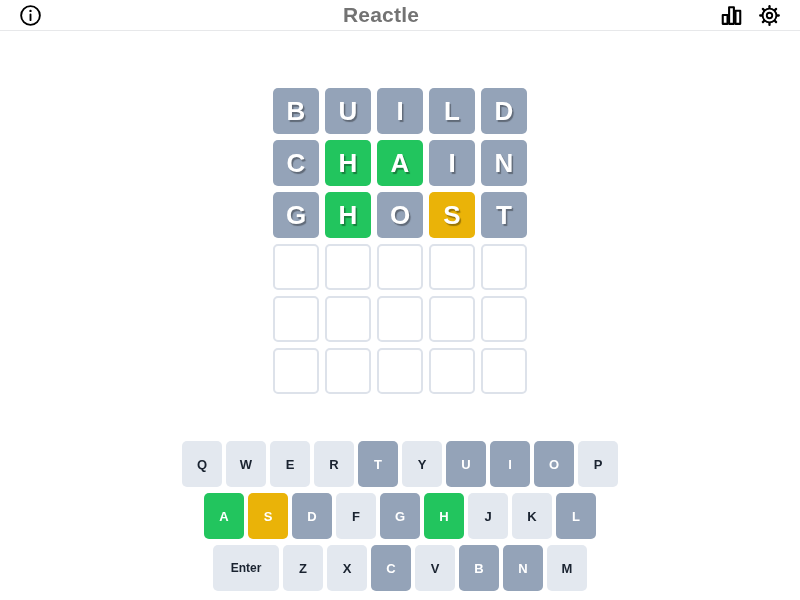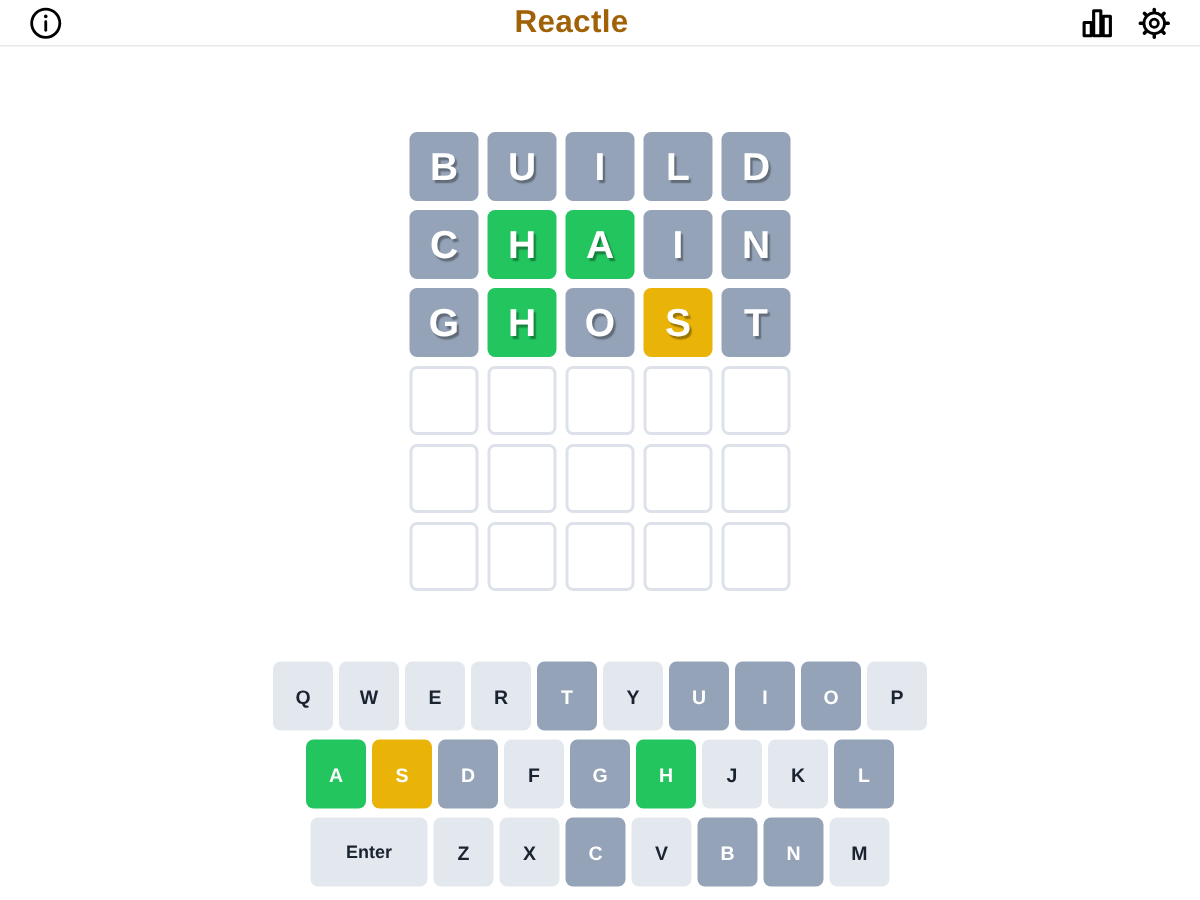--- a/index.html
+++ b/index.html
@@ -4,21 +4,21 @@
 <style>
   * { margin:0; padding:0; box-sizing:border-box; }
   html,body { width:800px; height:600px; background:#ffffff; overflow:hidden;
               font-family:"Liberation Sans", sans-serif; }
 
   
   .header { height:31px; display:flex; align-items:center; padding:0 18px;
             border-bottom:1px solid #e7e8ea; }
   .header-left { display:flex; align-items:center; }
   .page-title { flex:1; text-align:center; font-size:21px; font-weight:bold;
-                color:#a16207; letter-spacing:0.2px; }
+                color:#737373; letter-spacing:0.2px; }
   .header-right { display:flex; align-items:center; gap:13px; }
   .icon-btn { background:none; border:none; padding:0; cursor:pointer;
               display:flex; align-items:center; justify-content:center; }
   .icon-btn svg { display:block; }
 
   
   .board-wrap { margin-top:57px; display:flex; justify-content:center; }
   .board { display:grid; grid-template-columns:repeat(5,46px); gap:6px; }
   .tile { width:46px; height:46px; border-radius:5px;
           display:flex; align-items:center; justify-content:center;
@@ -29,21 +29,21 @@
   .tile[data-state="correct"] { background:var(--correct); }
   .tile[data-state="present"] { background:var(--present); }
 
   
   .keyboard { margin-top:47px; display:flex; flex-direction:column; gap:6px; }
   .kb-row { display:flex; justify-content:center; gap:4px; }
   .key { width:40px; height:46px; border:none; border-radius:5px;
          display:flex; align-items:center; justify-content:center;
          font-family:inherit; font-size:13px; font-weight:bold;
          background:var(--key-bg); color:#1a2330; cursor:pointer; }
-  .key.wide { width:78px; font-size:12px; }
+  .key.wide { width:66px; font-size:12px; }
   .key[data-state="absent"]  { background:var(--absent);  color:#ffffff; }
   .key[data-state="correct"] { background:var(--correct); color:#ffffff; }
   .key[data-state="present"] { background:var(--present); color:#ffffff; }
 </style>
 </head>
 <body>
 
 <div class="header">
   <div class="header-left">
     <button class="icon-btn">

